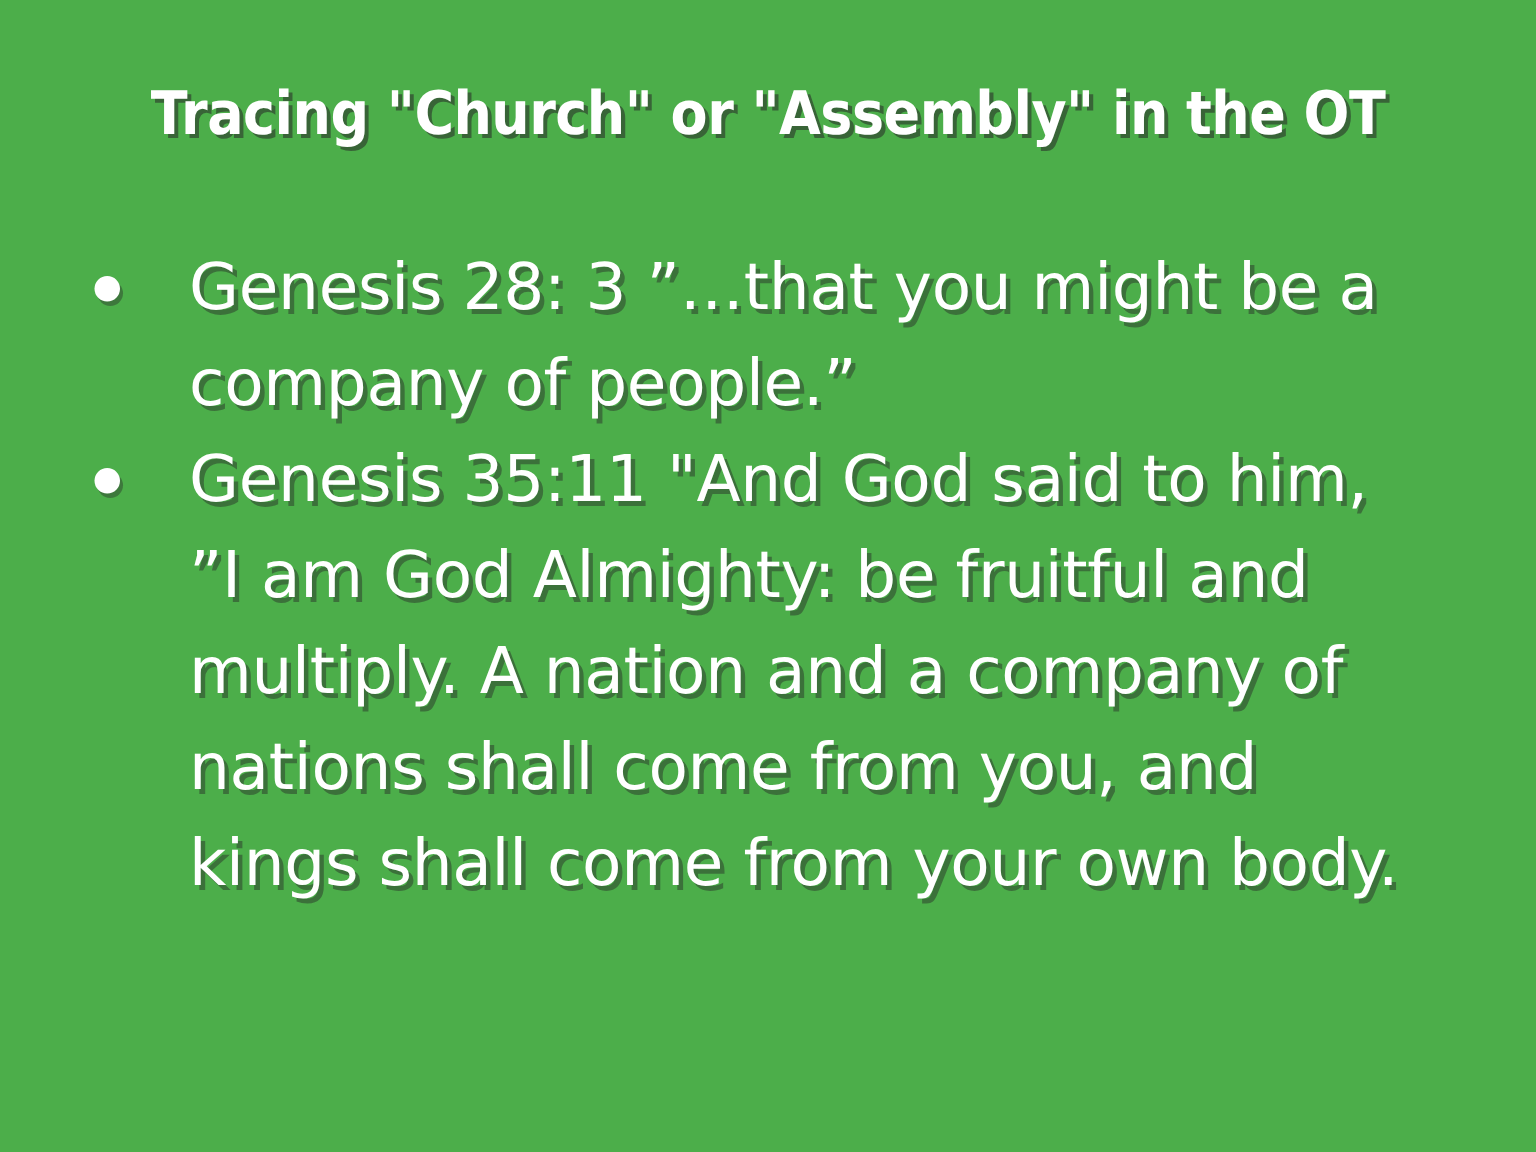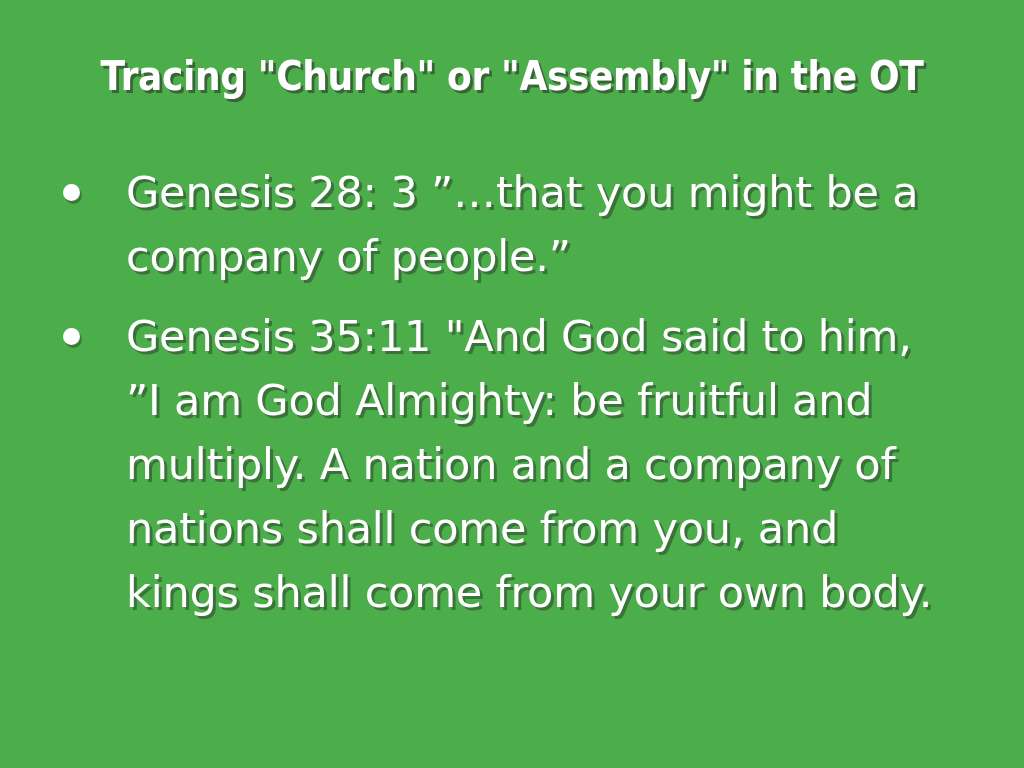--- a/index.html
+++ b/index.html
@@ -46,21 +46,20 @@
     position: absolute;
     left: 56px;
     top: 160px;
     width: 900px;
   }
 
   .bullet-row {
     position: relative;
     display: block;
     padding-left: 70px;
-    margin-bottom: 16px;
   }
 
   .bullet-row:last-child {
     margin-bottom: 0;
   }
 
   .bullet-marker {
     position: absolute;
     left: 7px;
     top: 24px;

